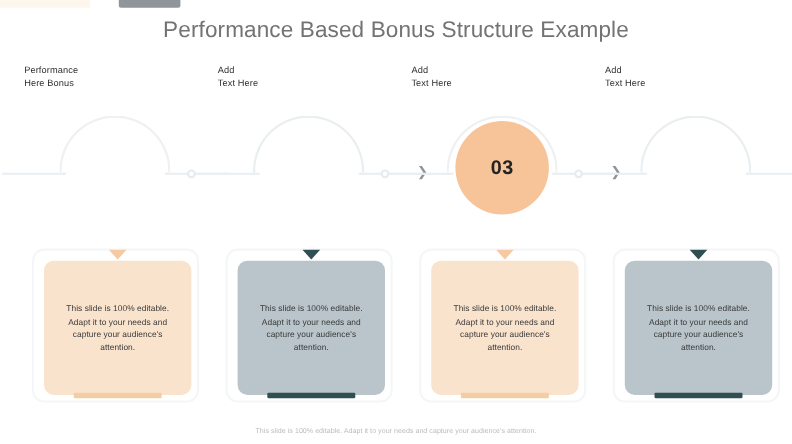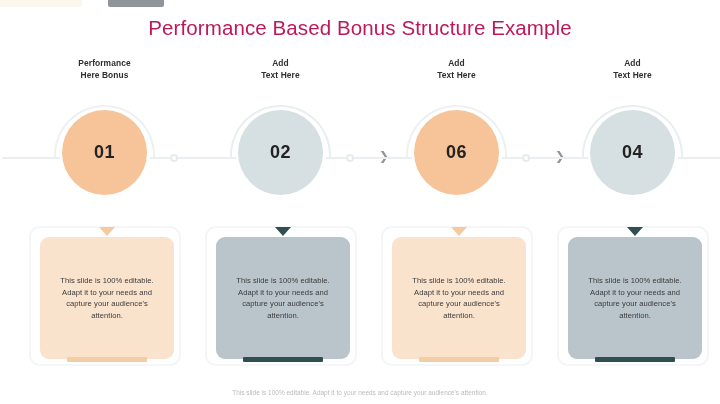--- a/index.html
+++ b/index.html
@@ -42,21 +42,21 @@
   }
 
   
   .title {
     position: absolute;
     top: 16px; left: 0;
     width: 720px;
     text-align: center;
     font-size: 20.5px;
     font-weight: 400;
-    color: #be185d;
+    color: #737373;
     letter-spacing: 0.1px;
     white-space: nowrap;
   }
 
   
   .col {
     position: absolute;
     top: 58px;
     width: 165px;
     height: 330px;
@@ -64,23 +64,23 @@
   .col-1 { left: 22px; }
   .col-2 { left: 198px; }
   .col-3 { left: 374px; }
   .col-4 { left: 550px; }
 
   
   .col-head {
     position: absolute;
     top: 0; left: 0;
     width: 165px;
-    text-align: center;
+    text-align: left;
     font-size: 8.4px;
-    font-weight: bold;
+    font-weight: normal;
     line-height: 11.5px;
     color: #2e2e2e;
     letter-spacing: 0.1px;
   }
 
   
   .arc {
     position: absolute;
     top: 47px;
     left: 32px;
@@ -229,21 +229,20 @@
 
   <div class="col col-1">
     <div class="col-head">
       <div>Performance</div>
       <div>Here Bonus</div>
     </div>
 
     <div class="rail-left"></div>
     <div class="rail-right"></div>
     <div class="arc"></div>
-    <div class="circle peach">01</div>
 
     <div class="card-wrap">
       <div class="pointer peach"></div>
       <div class="card peach">
         <div class="card-text">This slide is 100% editable. Adapt it to your needs and capture your audience's attention.</div>
       </div>
       <div class="accent-bar peach"></div>
     </div>
   </div>
 
@@ -251,21 +250,20 @@
     <div class="col-head">
       <div>Add</div>
       <div>Text Here</div>
     </div>
 
     <div class="dot"></div>
     <div class="rail-left"></div>
     <div class="rail-right"></div>
     <div class="chev">❯</div>
     <div class="arc"></div>
-    <div class="circle slate">02</div>
 
     <div class="card-wrap">
       <div class="pointer slate"></div>
       <div class="card slate">
         <div class="card-text">This slide is 100% editable. Adapt it to your needs and capture your audience's attention.</div>
       </div>
       <div class="accent-bar slate"></div>
     </div>
   </div>
 
@@ -273,21 +271,21 @@
     <div class="col-head">
       <div>Add</div>
       <div>Text Here</div>
     </div>
 
     <div class="dot"></div>
     <div class="rail-left"></div>
     <div class="rail-right"></div>
     <div class="chev">❯</div>
     <div class="arc"></div>
-    <div class="circle peach">06</div>
+    <div class="circle peach">03</div>
 
     <div class="card-wrap">
       <div class="pointer peach"></div>
       <div class="card peach">
         <div class="card-text">This slide is 100% editable. Adapt it to your needs and capture your audience's attention.</div>
       </div>
       <div class="accent-bar peach"></div>
     </div>
   </div>
 
@@ -295,21 +293,20 @@
     <div class="col-head">
       <div>Add</div>
       <div>Text Here</div>
     </div>
 
     <div class="dot"></div>
     <div class="rail-left"></div>
     <div class="rail-right"></div>
 
     <div class="arc"></div>
-    <div class="circle slate">04</div>
 
     <div class="card-wrap">
       <div class="pointer slate"></div>
       <div class="card slate">
         <div class="card-text">This slide is 100% editable. Adapt it to your needs and capture your audience's attention.</div>
       </div>
       <div class="accent-bar slate"></div>
     </div>
   </div>
 

